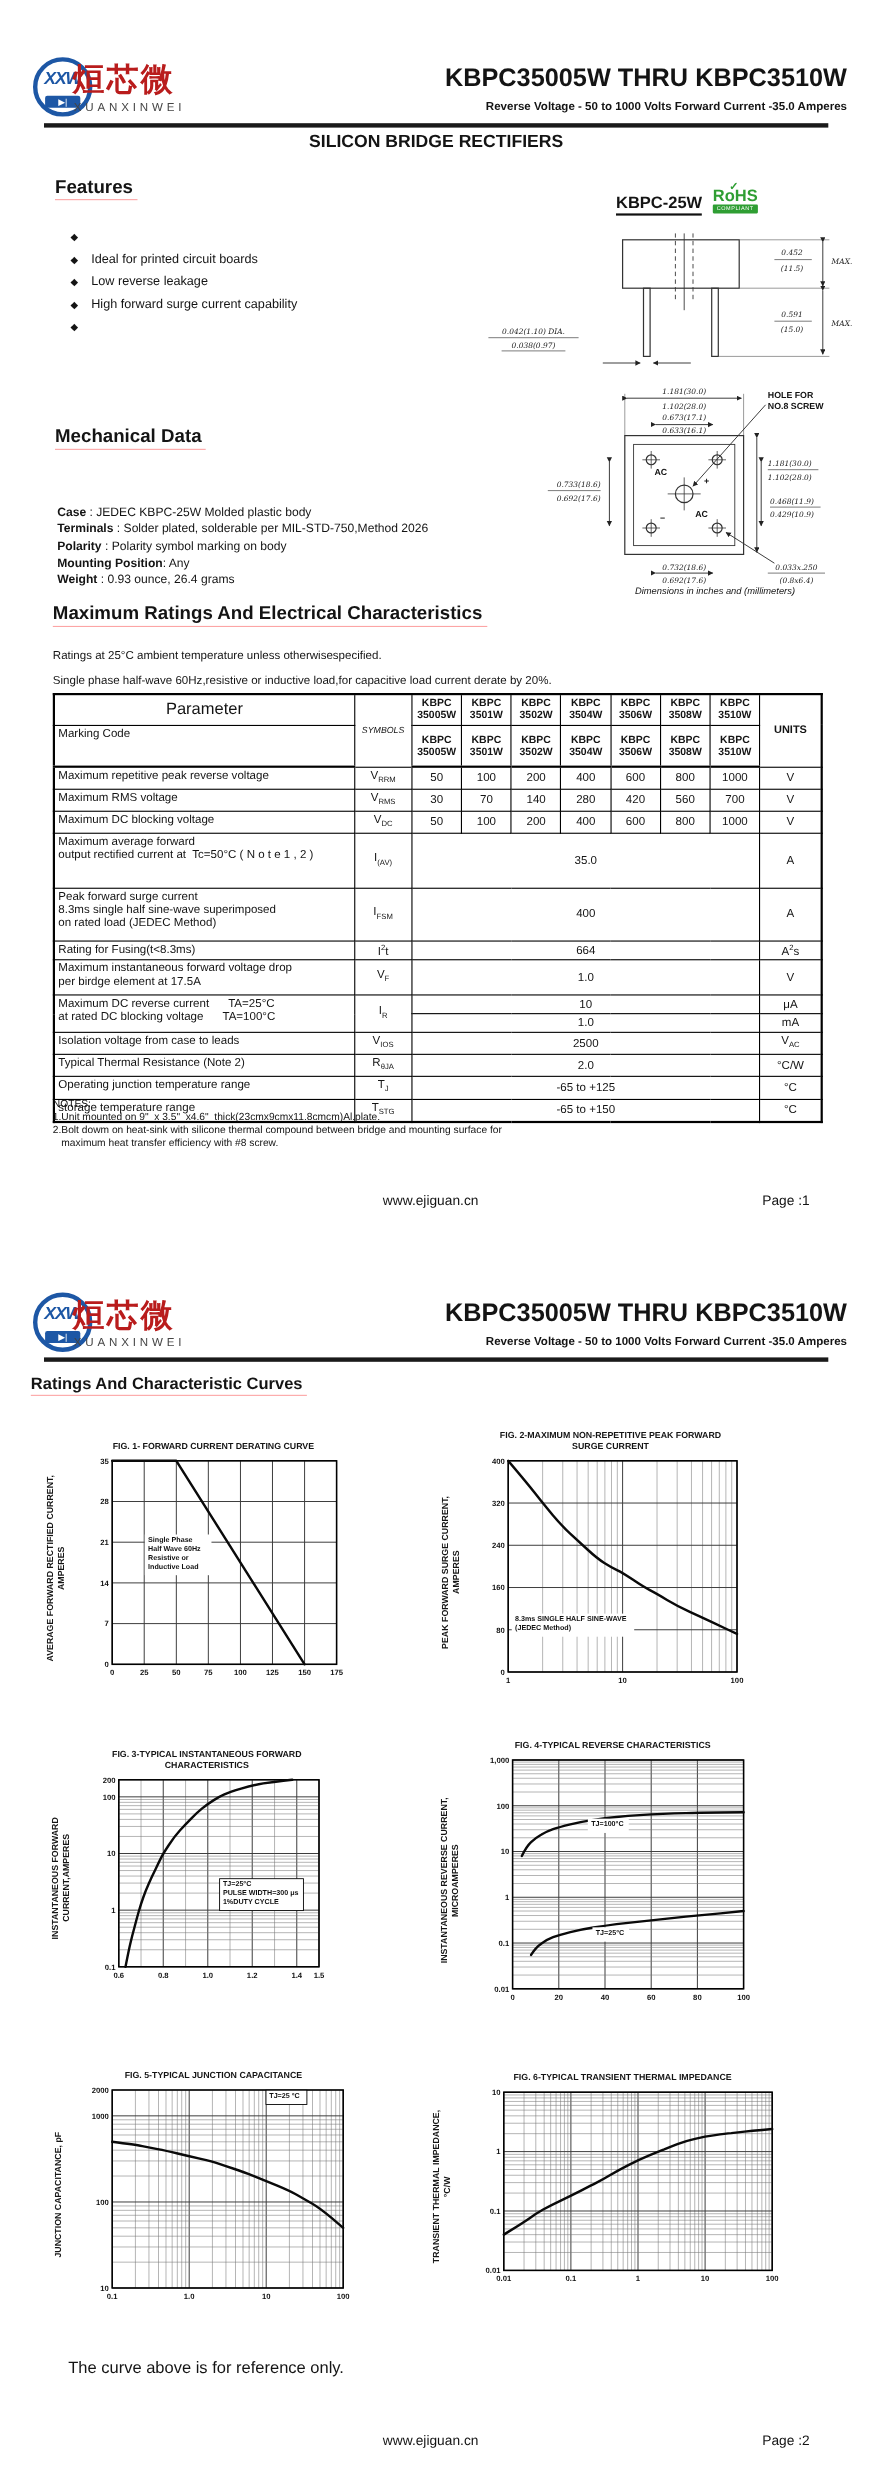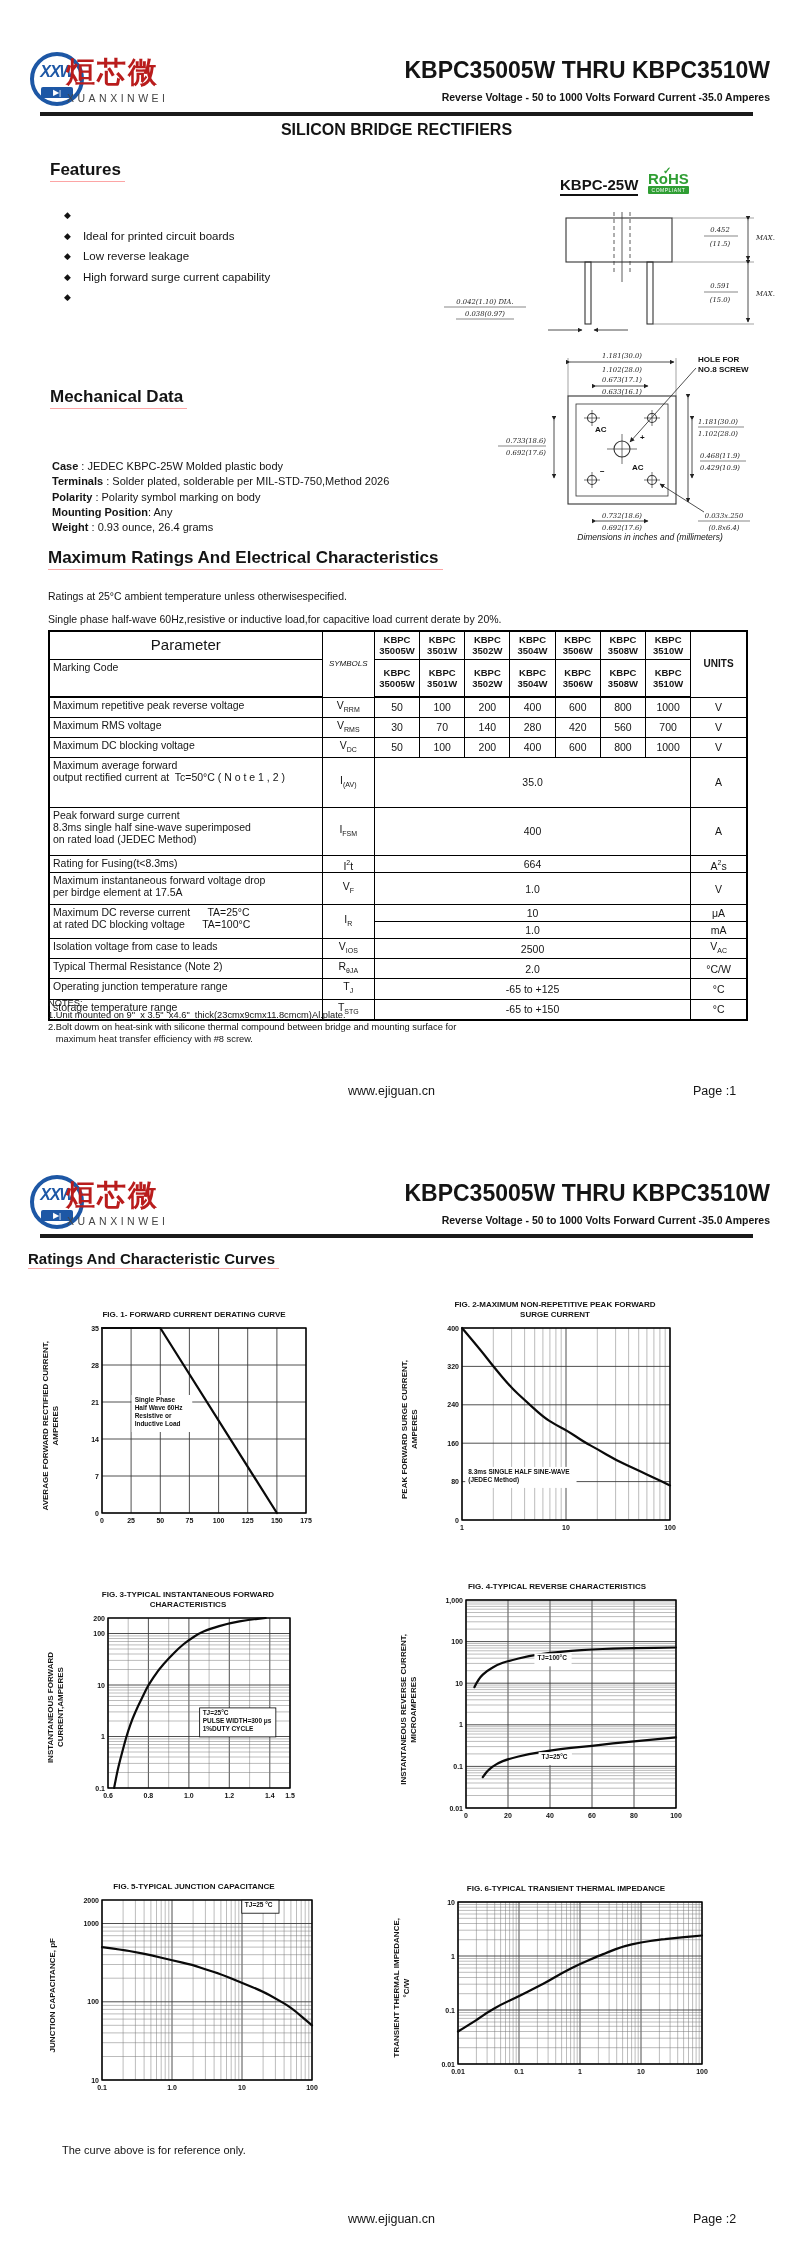--- a/index.html
+++ b/index.html
@@ -39,21 +39,21 @@
   #rt .ccell{text-align:center;vertical-align:middle;}
   #rt th.phead{font-size:15px;font-weight:400;text-align:center;}
   #rt th.sym{font-style:italic;font-size:8px;font-weight:400;}
   #rt .part{font-weight:bold;font-size:9.5px;line-height:11px;text-align:center;}
   #rt th.units{font-weight:bold;font-size:10px;}
   #rt .hdr2 td{border-bottom-width:2px;}
   sub{font-size:7px;} sup{font-size:7px;}
   .notes{font-size:9.3px;line-height:12px;white-space:pre-wrap;}
   .footer-url{width:783px;text-align:center;font-size:12.5px;}
   .footer-page{font-size:12.5px;}
-  .ref-note{font-size:11px;}
+  .ref-note{font-size:15px;}
   
   .fig{position:absolute;}
   .fig-title{font-size:8px;font-weight:bold;text-align:center;white-space:pre-line;line-height:10px;margin-bottom:3px;}
   .fig-body{display:flex;align-items:center;}
   .fig-ylabel{font-size:8px;font-weight:bold;display:flex;align-items:center;justify-content:center;}
   .fig-ylabel span{writing-mode:vertical-rl;transform:rotate(180deg);white-space:pre-line;text-align:center;line-height:10px;display:inline-block;}
 </style>
 </head>
 <body>
 

